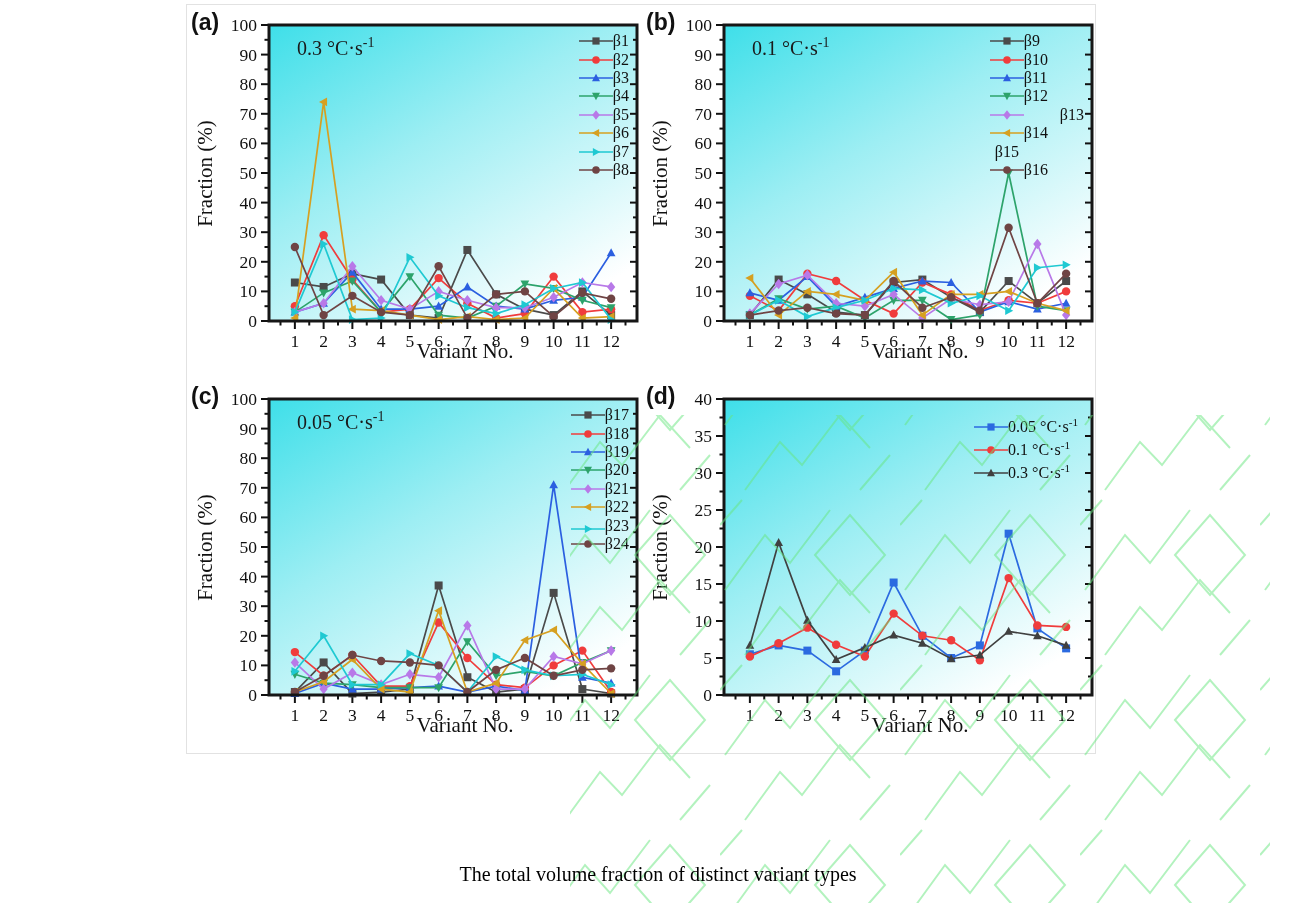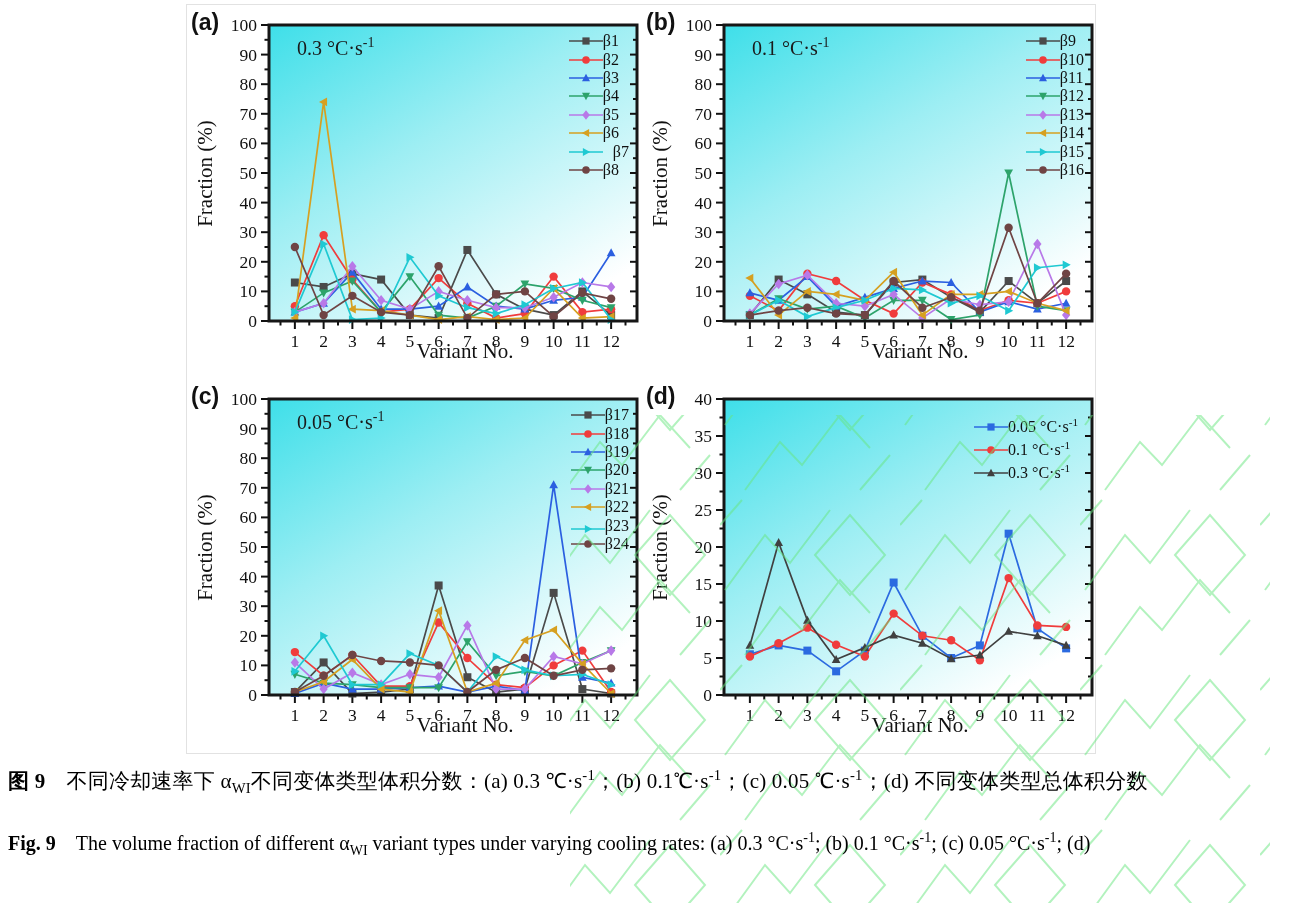--- a/index.html
+++ b/index.html
@@ -307,21 +307,21 @@
             </svg>
             <span class="lbl"><span>β5</span></span>
           </div>
           <div class="legend-item" style="height: 18.4px;">
             <svg width="34" height="12">
               <line x1="0" y1="6" x2="34" y2="6" stroke="#d6a021" stroke-width="1.7"></line>
               <polygon points="12.8,6 20.15,2.0100000000000002 20.15,9.99" fill="#d6a021"></polygon>
             </svg>
             <span class="lbl"><span>β6</span></span>
           </div>
-          <div class="legend-item" style="height: 18.4px; gap: 10px;">
+          <div class="legend-item" style="height: 18.4px;">
             <svg width="34" height="12">
               <line x1="0" y1="6" x2="34" y2="6" stroke="#1fc9d2" stroke-width="1.7"></line>
               <polygon points="21.2,6 13.85,2.0100000000000002 13.85,9.99" fill="#1fc9d2"></polygon>
             </svg>
             <span class="lbl"><span>β7</span></span>
           </div>
           <div class="legend-item" style="height: 18.4px;">
             <svg width="34" height="12">
               <line x1="0" y1="6" x2="34" y2="6" stroke="#6f4444" stroke-width="1.7"></line>
               <circle cx="17" cy="6" r="3.8000000000000003" fill="#6f4444"></circle>
@@ -563,35 +563,35 @@
             </svg>
             <span class="lbl"><span>β11</span></span>
           </div>
           <div class="legend-item" style="height: 18.4px;">
             <svg width="34" height="12">
               <line x1="0" y1="6" x2="34" y2="6" stroke="#2da36b" stroke-width="1.7"></line>
               <polygon points="17,10.2 20.99,2.8499999999999996 13.01,2.8499999999999996" fill="#2da36b"></polygon>
             </svg>
             <span class="lbl"><span>β12</span></span>
           </div>
-          <div class="legend-item" style="height: 18.4px;">
+          <div class="legend-item" style="height: 18.4px; gap: 36px;">
             <svg width="34" height="12">
               <line x1="0" y1="6" x2="34" y2="6" stroke="#b879e8" stroke-width="1.7"></line>
               <polygon points="17,1.17 20.78,6 17,10.83 13.219999999999999,6" fill="#b879e8"></polygon>
             </svg>
             <span class="lbl"><span>β13</span></span>
           </div>
           <div class="legend-item" style="height: 18.4px;">
             <svg width="34" height="12">
               <line x1="0" y1="6" x2="34" y2="6" stroke="#d6a021" stroke-width="1.7"></line>
               <polygon points="12.8,6 20.15,2.0100000000000002 20.15,9.99" fill="#d6a021"></polygon>
             </svg>
             <span class="lbl"><span>β14</span></span>
           </div>
-          <div class="legend-item" style="height: 18.4px;">
+          <div class="legend-item" style="height: 18.4px; flex-direction: column;">
             <svg width="34" height="12">
               <line x1="0" y1="6" x2="34" y2="6" stroke="#1fc9d2" stroke-width="1.7"></line>
               <polygon points="21.2,6 13.85,2.0100000000000002 13.85,9.99" fill="#1fc9d2"></polygon>
             </svg>
             <span class="lbl"><span>β15</span></span>
           </div>
           <div class="legend-item" style="height: 18.4px;">
             <svg width="34" height="12">
               <line x1="0" y1="6" x2="34" y2="6" stroke="#6f4444" stroke-width="1.7"></line>
               <circle cx="17" cy="6" r="3.8000000000000003" fill="#6f4444"></circle>
@@ -1040,16 +1040,15 @@
           <path d="M25,160 L60,112 L82,135 L120,85 L150,118"></path>
           <path d="M95,60 L130,20 L165,60 L130,100 Z"></path>
           <path d="M140,160 L170,125"></path>
           <path d="M0,30 L22,5"></path>
         </g>
       </pattern>
     </defs>
     <rect x="570" y="415" width="700" height="488" fill="url(#wm)" opacity="0.5"></rect>
   </svg>
 
-  <div class="caption-zh"><b>图 9</b>　不同冷却速率下 α<sub>WI</sub>不同变体类型体积分数：(a) 0.3 ℃·s<sup>-1</sup>；(b) 0.1℃·s<sup>-1</sup>；(c) 0.05 ℃·s<sup>-1</sup>；(d) 不同变体类型总体积分数</div>
-  <div class="caption-en1"><b>Fig. 9</b>  The volume fraction of different α<sub>WI</sub> variant types under varying cooling rates: (a) 0.3 °C·s<sup>-1</sup>; (b) 0.1 °C·s<sup>-1</sup>; (c) 0.05 °C·s<sup>-1</sup>; (d)</div>
+  <div class="caption-en2">The total volume fraction of distinct variant types</div>
 
 </div>
 
 </body></html>

